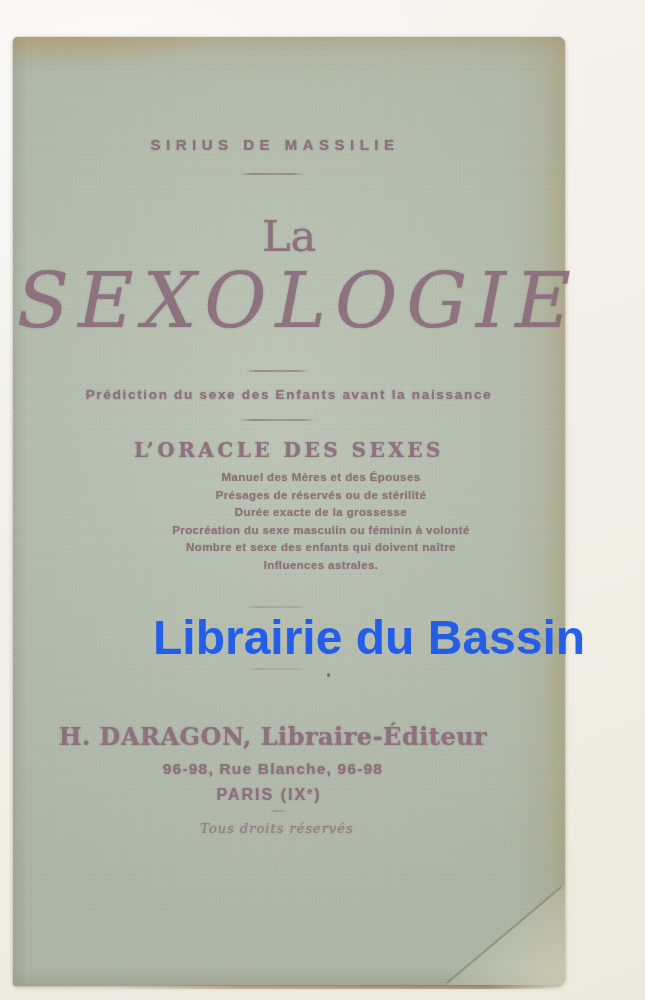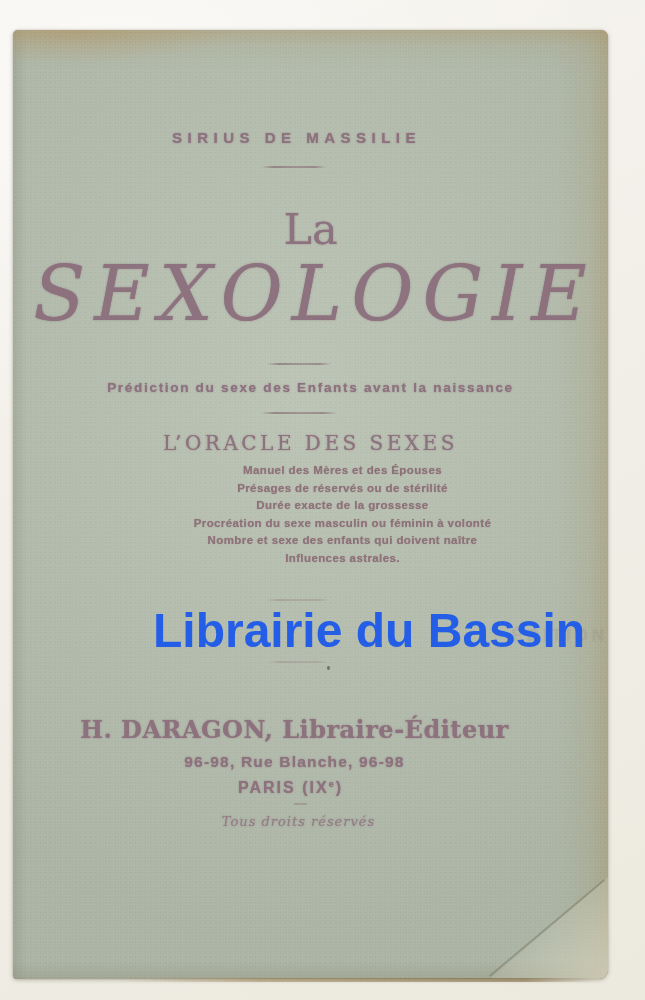--- a/index.html
+++ b/index.html
@@ -11,22 +11,22 @@
   }
   .photo-bg {
     position: absolute; left: 0; top: 0;
     width: 645px; height: 1000px;
     background:
       radial-gradient(ellipse 700px 500px at 20% 10%, rgba(255,255,255,.55), transparent 70%),
       linear-gradient(160deg, #f6f4ef 0%, #f1eee7 55%, #eceade 100%);
   }
   
   .cover {
-    position: absolute; left: 13px; top: 30px;
-    width: 595px; height: 949px;
+    position: absolute; left: 13px; top: 37px;
+    width: 552px; height: 949px;
     border-radius: 5px 7px 9px 4px;
     background-color: #b3bcac;
     background-image:
       
       radial-gradient(rgba(255,255,255,.08) .6px, transparent .7px),
       radial-gradient(rgba(45,60,42,.07) .6px, transparent .7px),
       
       radial-gradient(ellipse 220px 46px at 10% 0%, rgba(178,148,98,.40), transparent 72%),
       linear-gradient(to bottom, rgba(172,144,94,.38), rgba(172,144,94,.10) 16px, transparent 40px),
       linear-gradient(to left, rgba(166,146,100,.42), rgba(166,146,100,.16) 20px, transparent 52px),
@@ -83,21 +83,21 @@
   .title {
     top: 226px; font-family: "DejaVu Serif", serif;
     font-style: italic; font-size: 76px; line-height: 1;
     letter-spacing: 9px; margin-left: 4px;
   }
   .subtitle {
     top: 350px; font-size: 13.5px; font-weight: bold; letter-spacing: 1.7px;
   }
   .section-title {
     top: 401px; font-family: "DejaVu Serif", serif;
-    font-size: 20px; font-weight: normal; letter-spacing: 3.5px;
+    font-size: 20px; font-weight: bold; letter-spacing: 3.5px;
   }
   .contents {
     position: absolute; top: 432px; left: 0; width: 100%;
     text-align: center;
     color: #8a6a74;
     font-size: 11.5px; font-weight: bold; line-height: 17.5px;
     letter-spacing: .4px;
     text-shadow: 0 0 1px rgba(138,106,116,.8);
     opacity: .9;
     padding-left: 32px;

